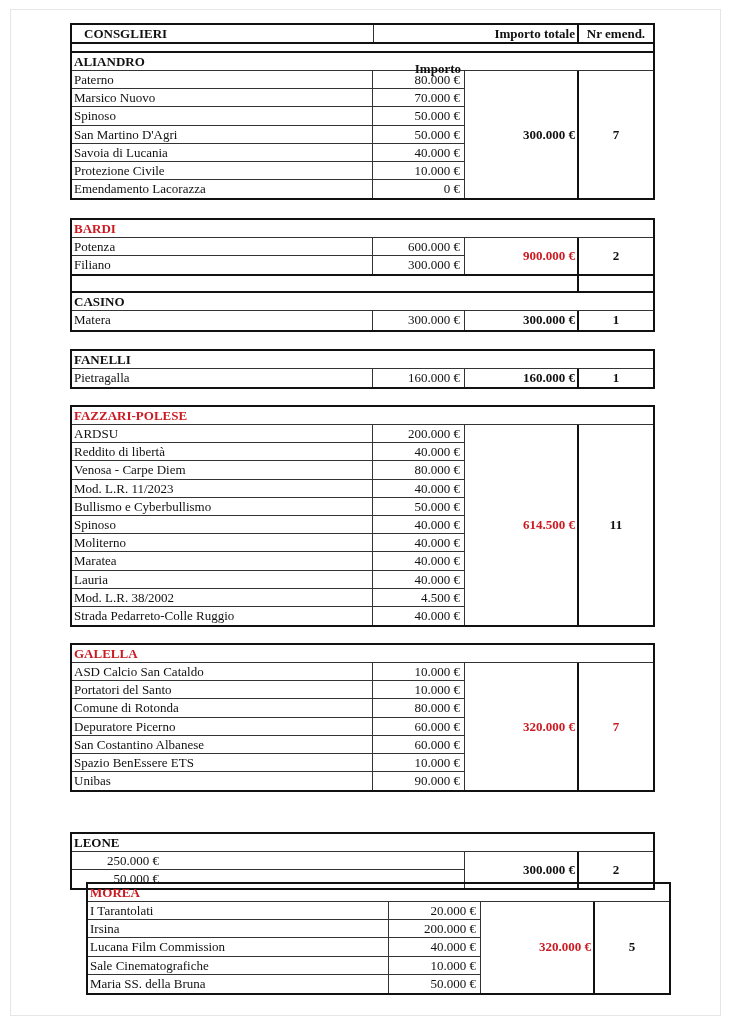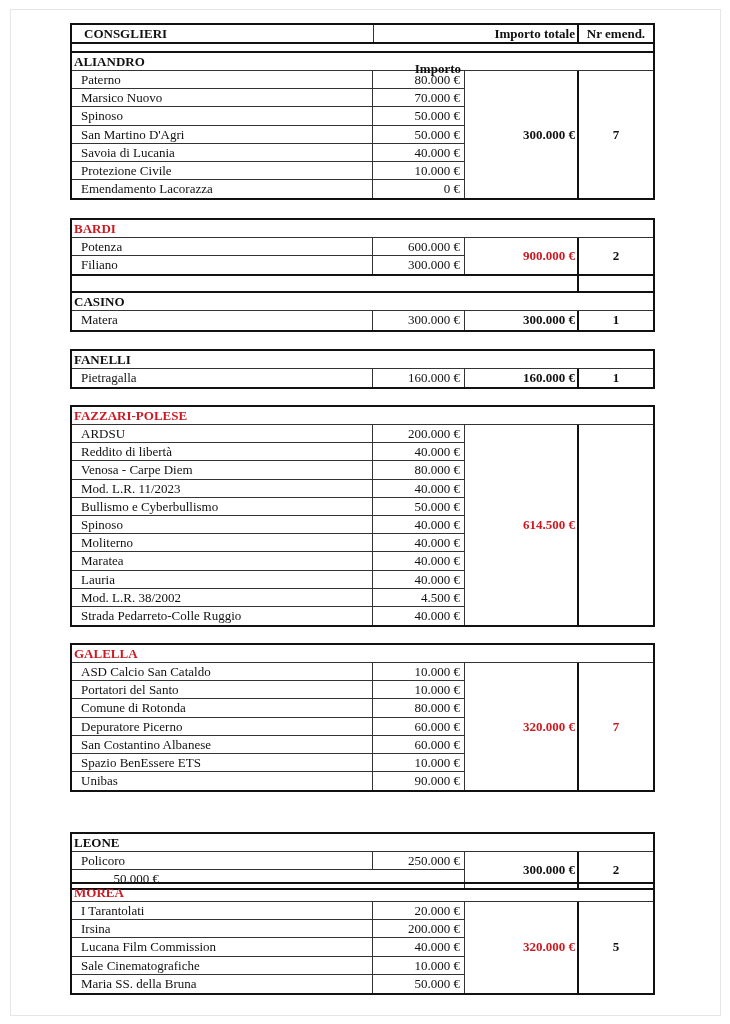--- a/index.html
+++ b/index.html
@@ -3,21 +3,21 @@
 <meta charset="utf-8">
 <style>
   html, body { margin: 0; padding: 0; background: #ffffff; }
   body { width: 730px; height: 1024px; position: relative; overflow: hidden;
          font-family: "Liberation Serif", "DejaVu Serif", serif; color: #111; }
   .page { position: absolute; left: 10px; top: 9px; width: 709px; height: 1005px;
           border: 1px solid #e6e6e6; background: #fff; }
   .tbl { position: absolute; left: 70px; width: 585px; border: 2px solid #111; box-sizing: border-box; }
   .row { display: flex; height: 18.2px; box-sizing: border-box; border-bottom: 1px solid #333; font-size: 13px; line-height: 17px; }
   .row:last-child { border-bottom: none; }
-  .c1 { width: 302px; padding-left: 9px; border-right: 1px solid #333; box-sizing: border-box; white-space: nowrap; overflow: hidden; }
+  .c1 { width: 302px; padding-left: 2px; border-right: 1px solid #333; box-sizing: border-box; white-space: nowrap; overflow: hidden; }
   .c2 { width: 91px; padding-right: 4px; text-align: right; box-sizing: border-box; white-space: nowrap; }
   .hdr { display: flex; height: 19px; font-size: 13px; font-weight: bold; line-height: 18px; border-bottom: 2px solid #111; box-sizing: border-box; }
   .hdr .h1 { width: 302px; padding-left: 12px; border-right: 1px solid #333; box-sizing: border-box; }
   .hdr .h2 { width: 91px; text-align: right; padding-right: 3px; border-right: 1px solid #333; box-sizing: border-box; margin-top: 35px; }
   .hdr .h3 { width: 114px; text-align: right; padding-right: 2px; border-right: 2px solid #111; box-sizing: border-box; }
   .hdr .h4 { flex: 1; text-align: center; }
   .group-title { height: 18px; border-bottom: 1px solid #333; font-weight: bold; font-size: 13px; line-height: 17px; padding-left: 2px; box-sizing: border-box; }
   .red { color: #cc1a22; }
   .body { display: flex; }
   .items { width: 393px; border-right: 1px solid #333; box-sizing: border-box; }
@@ -167,20 +167,21 @@
       <div class="row">
           <div class="c1">Mod. L.R. 38/2002</div>
           <div class="c2">4.500 €</div>
         </div>
       <div class="row">
           <div class="c1">Strada Pedarreto-Colle Ruggio</div>
           <div class="c2">40.000 €</div>
         </div>
     </div>
     <div class="total red">614.500 €</div>
+    <div class="nr">11</div>
   </div>
 </div>
 
 <div class="tbl" style="top:643px;">
   <div class="group-title red">GALELLA</div>
   <div class="body">
     <div class="items">
       <div class="row">
           <div class="c1">ASD Calcio San Cataldo</div>
           <div class="c2">10.000 €</div>
@@ -213,33 +214,32 @@
     <div class="total red">320.000 €</div>
     <div class="nr red">7</div>
   </div>
 </div>
 
 <div class="tbl" style="top:808px;margin-top:24px;">
   <div class="group-title">LEONE</div>
   <div class="body">
     <div class="items">
       <div class="row">
-          <div class="c1">Policoro</div>
           <div class="c2">250.000 €</div>
         </div>
       <div class="row">
           <div class="c2">50.000 €</div>
         </div>
     </div>
     <div class="total">300.000 €</div>
     <div class="nr">2</div>
   </div>
 </div>
 
-<div class="tbl" style="top:882px;">
+<div class="tbl" style="top:882px;margin-left:16px;">
   <div class="group-title red">MOREA</div>
   <div class="body">
     <div class="items">
       <div class="row">
           <div class="c1">I Tarantolati</div>
           <div class="c2">20.000 €</div>
         </div>
       <div class="row">
           <div class="c1">Irsina</div>
           <div class="c2">200.000 €</div>

